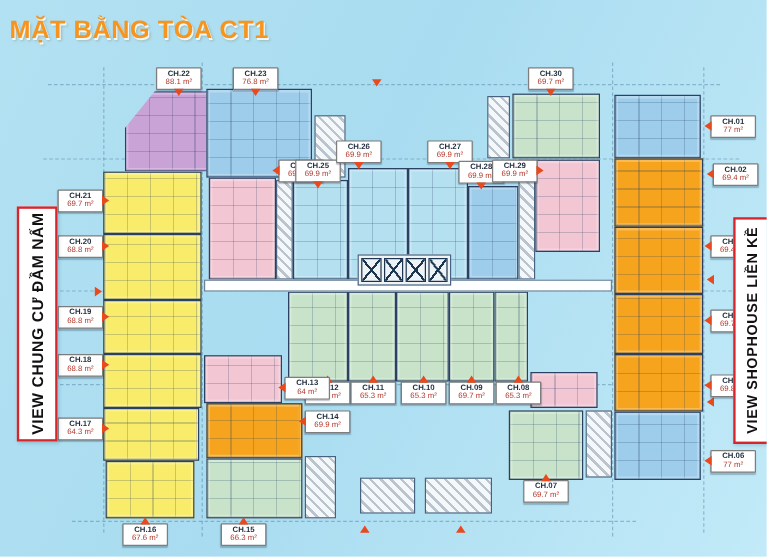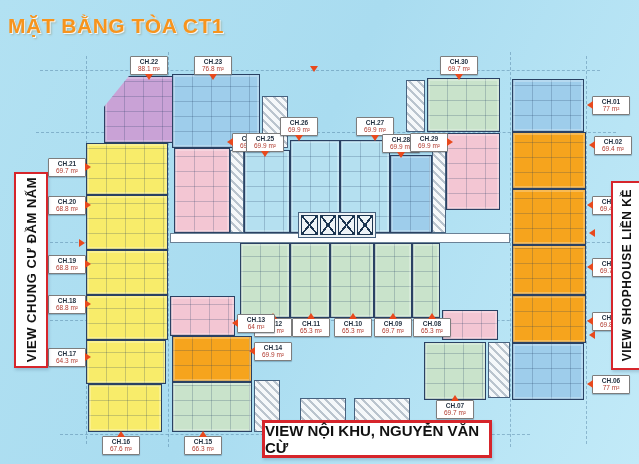--- a/index.html
+++ b/index.html
@@ -75,23 +75,20 @@
 <body>
 
 <div id="page">
   <div id="title" class="abs">MẶT BẰNG TÒA CT1</div>
 
   <div id="banner-left" class="banner abs">
     <span class="vtext">VIEW CHUNG CƯ ĐẦM NẤM</span>
   </div>
   <div id="banner-right" class="banner abs">
     <span class="vtext">VIEW SHOPHOUSE LIỀN KỀ</span>
-  </div>
-  <div id="banner-bottom" class="banner abs">
-    <span>VIEW NỘI KHU, NGUYỄN VĂN CỪ</span>
   </div>
 
   <div id="plan" class="abs" style="left:0;top:0;width:639px;height:464px;">
       <div class="axis h abs" style="left: 40px; top: 70px; width: 560px;"></div>
       <div class="axis h abs" style="left: 36px; top: 132px; width: 580px;"></div>
       <div class="axis h abs" style="left: 40px; top: 242px; width: 580px;"></div>
       <div class="axis h abs" style="left: 50px; top: 320px; width: 545px;"></div>
       <div class="axis h abs" style="left: 60px; top: 434px; width: 470px;"></div>
       <div class="axis v abs" style="left: 86px; top: 56px; height: 388px;"></div>
       <div class="axis v abs" style="left: 168px; top: 52px; height: 395px;"></div>

